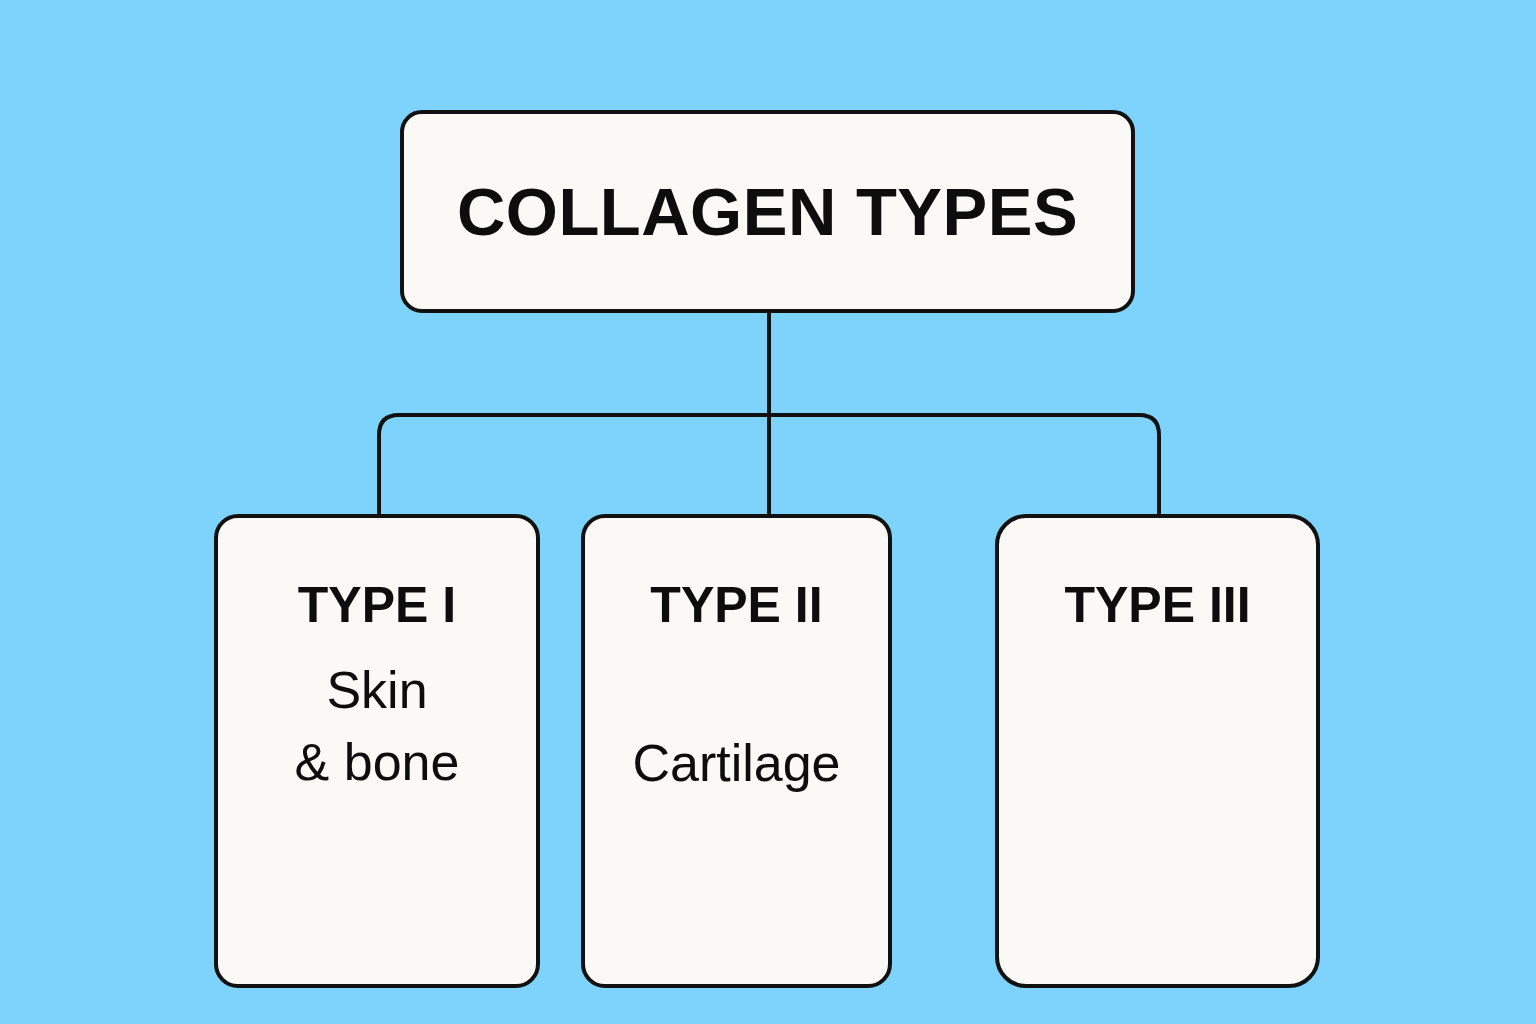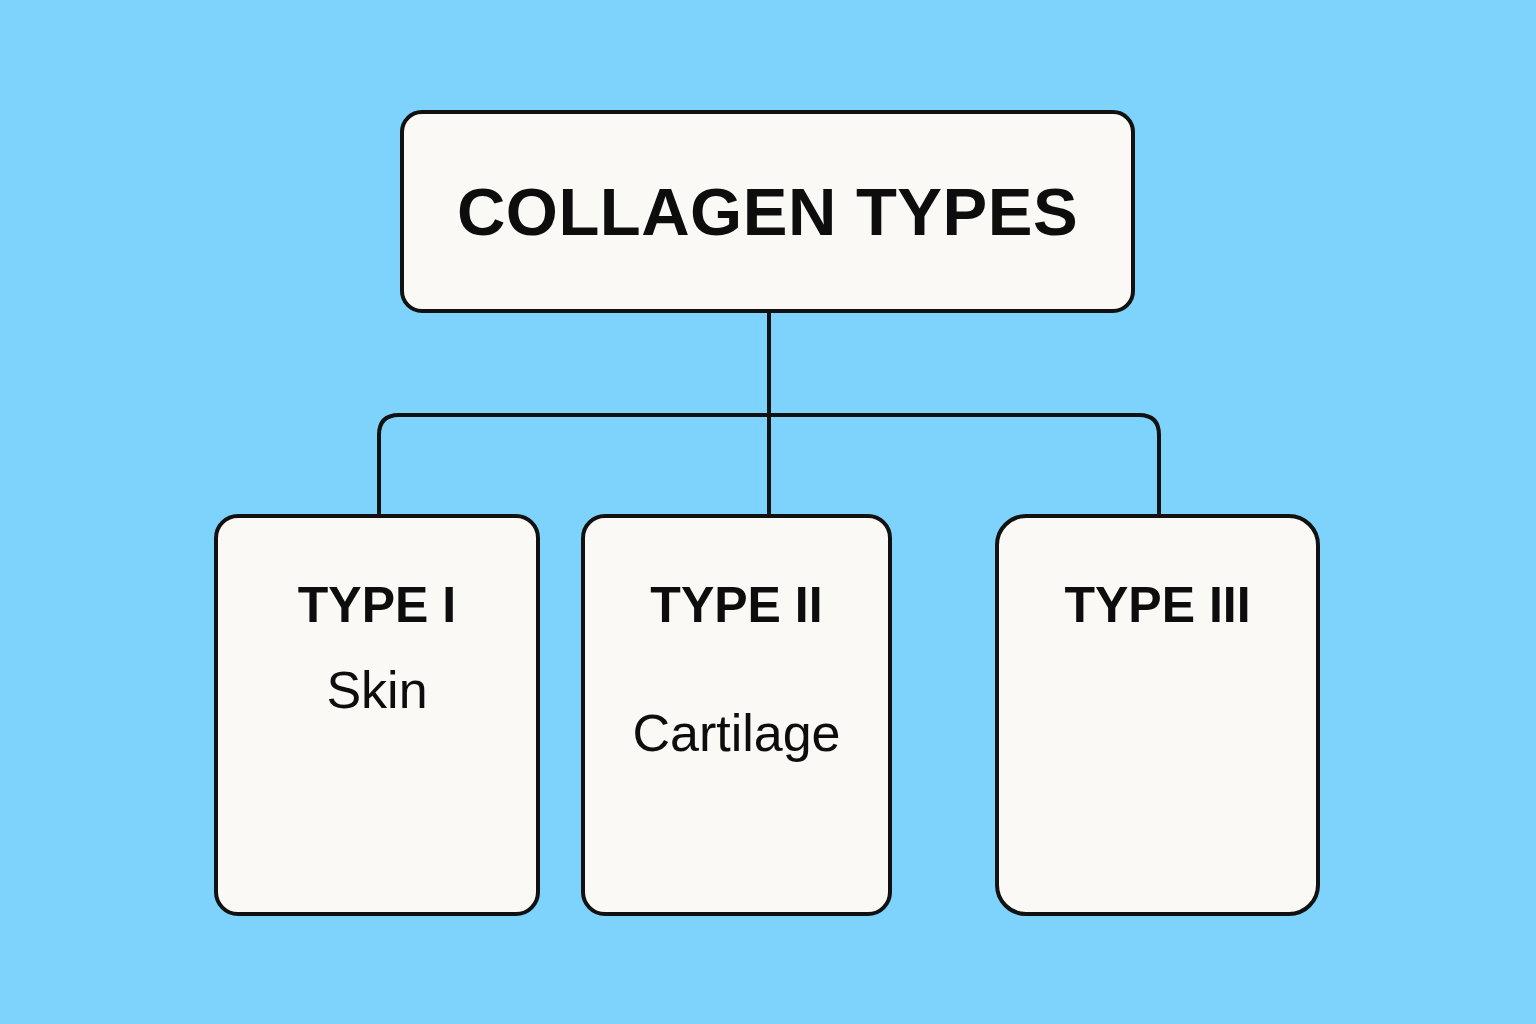--- a/index.html
+++ b/index.html
@@ -56,21 +56,21 @@
     color: #0d0d0d;
     letter-spacing: 0.5px;
     line-height: 1;
     text-align: center;
     white-space: nowrap;
   }
 
   
   .node--child {
     top: 514px;
-    height: 402px;
+    height: 474px;
     border-radius: 24px;
     justify-content: flex-start;
   }
   .node--child-1 { left: 214px; width: 326px; }
   .node--child-2 { left: 581px; width: 311px; }
   .node--child-3 { left: 995px; width: 325px; border-radius: 31px; }
 
   .child-title {
     margin-top: 62px;
     font-size: 50px;
@@ -88,21 +88,21 @@
     color: #0d0d0d;
     line-height: 1.38;
     text-align: center;
   }
   .child-body .body-line {
     display: block;
     white-space: nowrap;
   }
   
   .child-body--single {
-    margin-top: 68px;
+    margin-top: 98px;
   }
 </style>
 </head>
 <body>
 
 <div id="diagram-root">
 
   <svg class="connector-layer" viewBox="0 0 1536 1024" width="1536" height="1024" aria-hidden="true">
 
     <path d="M 769 313 L 769 415" fill="none" stroke="#111111" stroke-width="4"></path>
@@ -114,20 +114,21 @@
   </svg>
 
   <div class="node node--root">
     <div class="root-title">COLLAGEN TYPES</div>
   </div>
 
   <div class="node node--child node--child-1">
     <div class="child-title">TYPE I</div>
     <div class="child-body">
       <span class="body-line">Skin</span>
+      <span class="body-line">&amp; bone</span>
     </div>
   </div>
 
   <div class="node node--child node--child-2">
     <div class="child-title">TYPE II</div>
     <div class="child-body child-body--single">
       <span class="body-line">Cartilage</span>
     </div>
   </div>
 

